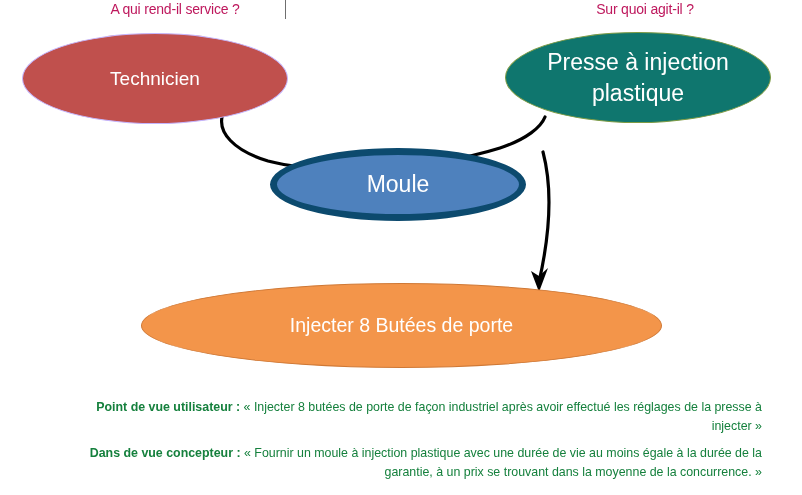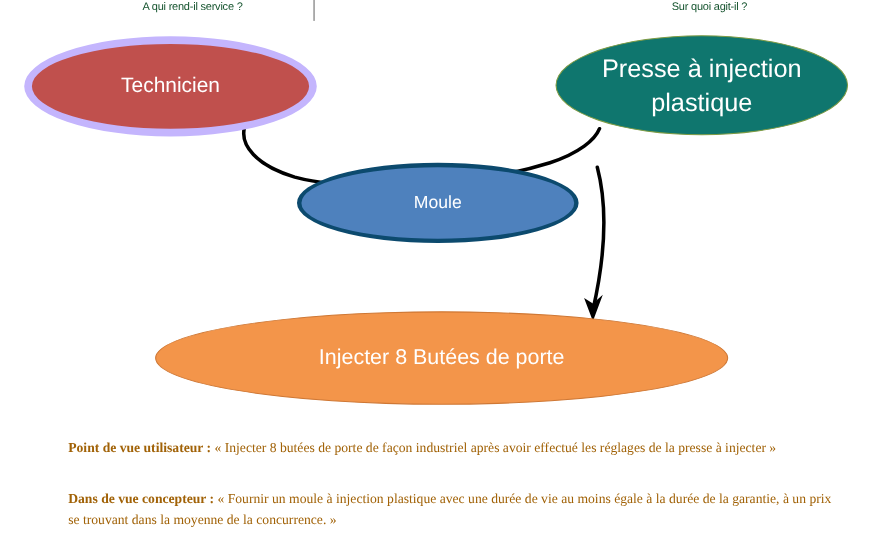--- a/index.html
+++ b/index.html
@@ -16,22 +16,22 @@
     width: 802px;
     height: 495px;
     background: #ffffff;
     overflow: hidden;
   }
 
   
   .qlabel {
     position: absolute;
     font-family: "Liberation Sans", sans-serif;
-    font-size: 10px;
-    color: #14532d;
+    font-size: 14px;
+    color: #be185d;
     white-space: nowrap;
     text-align: center;
     letter-spacing: -0.2px;
   }
   #label-user      { left: 0px;   top: 1px;   width: 350px; }
   #label-object    { left: 470px; top: 1px;   width: 350px; }
   #label-purpose   { left: 285px; top: 249px; width: 270px; }
 
   
   #caret {
@@ -52,34 +52,34 @@
     justify-content: center;
     text-align: center;
     color: #ffffff;
     font-family: "Liberation Sans", sans-serif;
     box-sizing: border-box;
     line-height: 1.32;
   }
   #ellipse-technicien {
     left: 22px; top: 33px; width: 266px; height: 91px;
     background: #C0504D;
-    border: 7px solid #c4b5fd;
+    border: 1px solid #c4b5fd;
     font-size: 19px;
   }
   #ellipse-presse {
     left: 505px; top: 32px; width: 266px; height: 91px;
     background: #0f766e;
     border: 1px solid #7e9b44;
     font-size: 23px;
   }
   #ellipse-moule {
     left: 270px; top: 148px; width: 256px; height: 73px;
     background: #4E81BD;
-    border: 4px solid #0c4a6e;
-    font-size: 16px;
+    border: 7px solid #0c4a6e;
+    font-size: 23px;
   }
   #ellipse-injecter {
     left: 141px; top: 283px; width: 521px; height: 85px;
     background: #F3954A;
     border: 1px solid #cf7835;
     font-size: 19.5px;
   }
   .ellipse .etext { display: block; padding: 0 14px; }
 
   
@@ -88,25 +88,25 @@
     left: 0; top: 0;
     width: 802px; height: 495px;
     pointer-events: none;
   }
 
   
   .viewpoint {
     position: absolute;
     left: 62px;
     width: 700px;
-    font-family: Liberation Serif, serif;
+    font-family: Liberation Sans, sans-serif;
     font-size: 12.4px;
     line-height: 1.55;
-    color: #a16207;
-    text-align: left;
+    color: #15803d;
+    text-align: right;
   }
   #viewpoint-user     { top: 398px; }
   #viewpoint-designer { top: 444px; }
   .viewpoint .vp-title { font-weight: bold; }
 </style>
 </head>
 <body>
 
 <div id="canvas">
 

